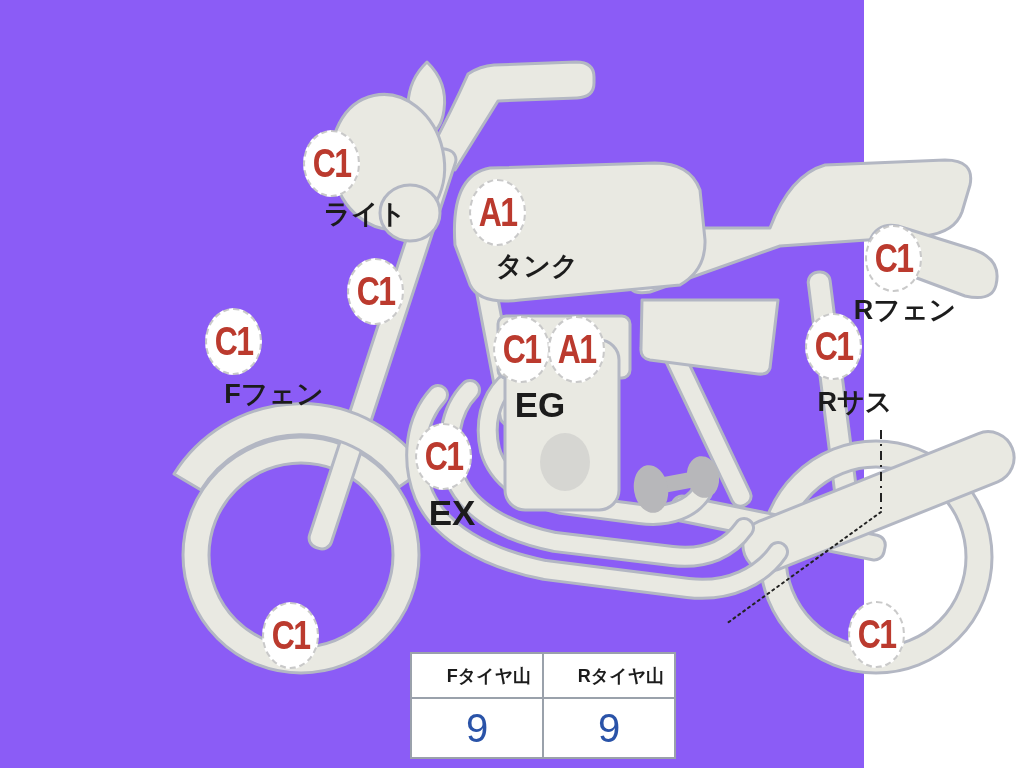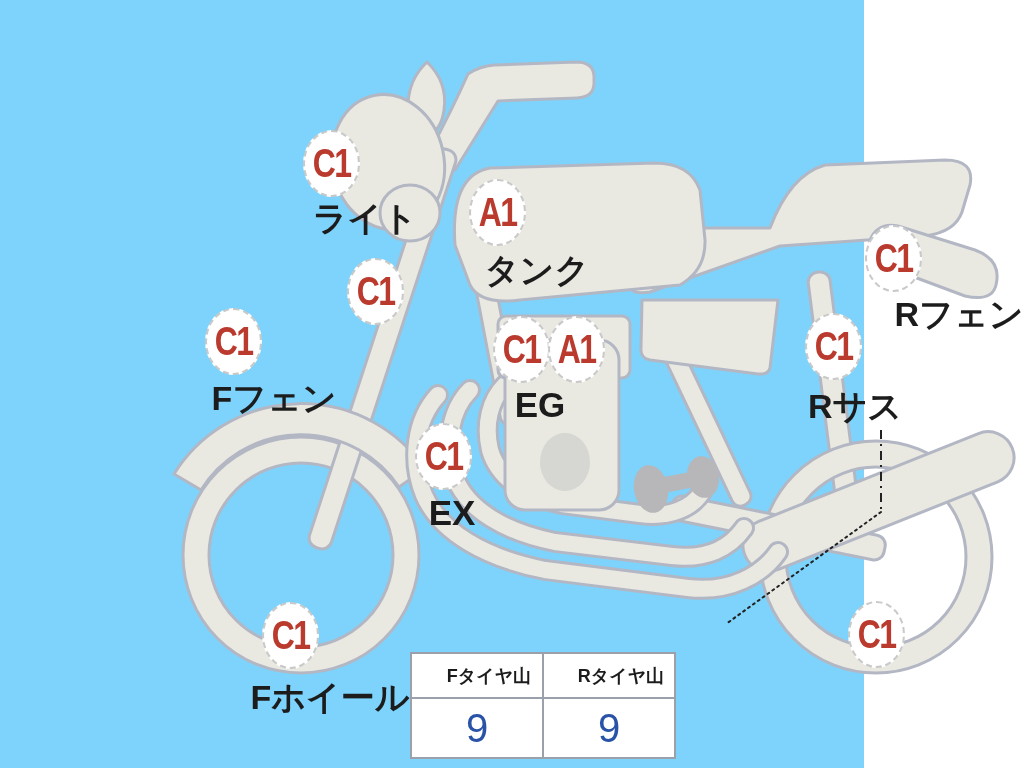--- a/index.html
+++ b/index.html
@@ -7,21 +7,21 @@
     --value-blue:#2a53a8;
     --body-fill:#e9e9e2;
     --body-line:#b3b7c3;
     --label-black:#1c1c1c;
     --table-border:#9aa1ab;
     --pedal-gray:#b7b7ba;
   }
   *{box-sizing:border-box;margin:0;padding:0}
   html,body{width:1024px;height:768px;background:#ffffff;overflow:hidden;
     font-family:"Liberation Sans","DejaVu Sans",sans-serif;}
-  .stage{position:relative;width:864px;height:768px;background:#7dd3fc;}
+  .stage{position:relative;width:864px;height:768px;background:#8b5cf6;}
   svg{position:absolute;left:0;top:0;}
 
   
   .part{fill:var(--body-fill);stroke:var(--body-line);stroke-width:3;stroke-linejoin:round;}
   .ring{fill:none;stroke:var(--body-fill);}
   .edge{fill:none;stroke:var(--body-line);stroke-width:3;}
   .pipe-o{fill:none;stroke:var(--body-line);stroke-width:22;stroke-linecap:round;}
   .pipe-i{fill:none;stroke:var(--body-fill);stroke-width:16;stroke-linecap:round;}
   .pedal{fill:var(--pedal-gray);stroke:none;}
   .engine-dot{fill:#d6d6d2;stroke:none;}
@@ -29,21 +29,21 @@
 
   
   .badge{position:absolute;width:57px;height:67px;border-radius:50%;
     background:#fff;border:2px dashed #c9c9c9;
     display:flex;align-items:center;justify-content:center;z-index:5;}
   .badge span{display:inline-block;color:var(--badge-red);font-size:40px;font-weight:bold;
     letter-spacing:-2px;transform:scaleX(0.8);}
 
   
   .plabel{position:absolute;transform:translateX(-50%);white-space:nowrap;
-    color:var(--label-black);font-weight:bold;font-size:34px;z-index:4;}
+    color:var(--label-black);font-weight:bold;font-size:27px;z-index:4;}
   .plabel.latin{font-size:35px;}
 
   
   .tire-table{position:absolute;left:410px;top:652px;border-collapse:collapse;z-index:6;
     background:#fff;}
   .tire-table th,.tire-table td{border:2px solid var(--table-border);text-align:center;}
   .tire-table th{width:132px;height:45px;font-size:18px;font-weight:bold;color:#1c1c1c;padding-left:24px;}
   .tire-table td{height:60px;font-size:40px;color:var(--value-blue);}
 </style>
 </head>
@@ -142,23 +142,22 @@
     </div>
   <div class="badge" style="left:848px;top:601px">
       <span>C1</span>
     </div>
 
   <div class="plabel" style="left:365px;top:196px">ライト</div>
   <div class="plabel" style="left:537px;top:248px">タンク</div>
   <div class="plabel" style="left:274px;top:376px">Fフェン</div>
   <div class="plabel latin" style="left:540px;top:385px">EG</div>
   <div class="plabel latin" style="left:452px;top:493px">EX</div>
-  <div class="plabel" style="left:959px;top:292px">Rフェン</div>
+  <div class="plabel" style="left:905px;top:292px">Rフェン</div>
   <div class="plabel" style="left:855px;top:384px">Rサス</div>
-  <div class="plabel" style="left:330px;top:675px">Fホイール</div>
 
   <table class="tire-table">
     <tbody>
         <tr>
       <th>Fタイヤ山</th>
       <th>Rタイヤ山</th>
     </tr>
     <tr>
       <td>9</td>
       <td>9</td>

